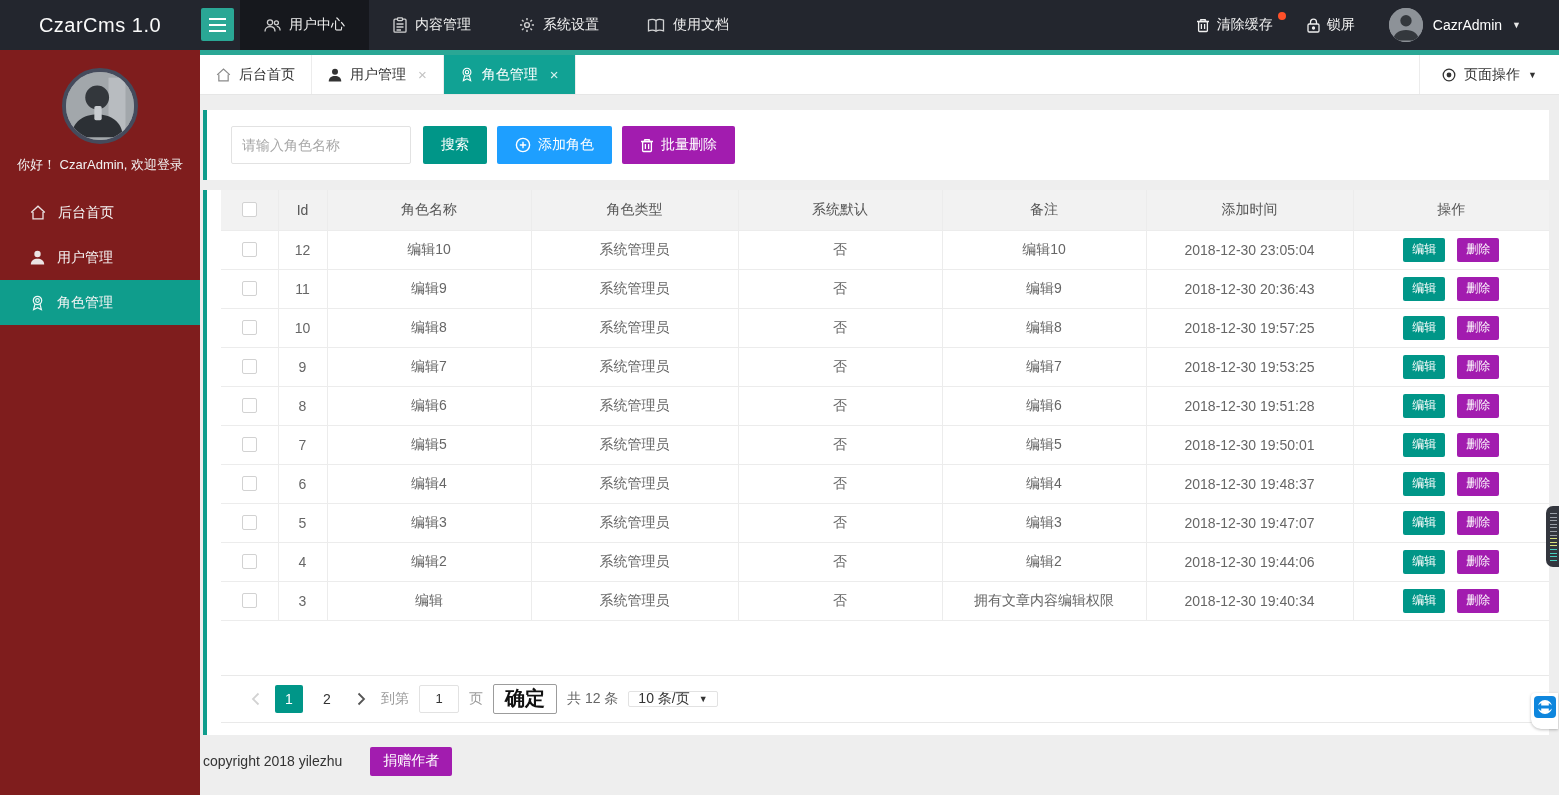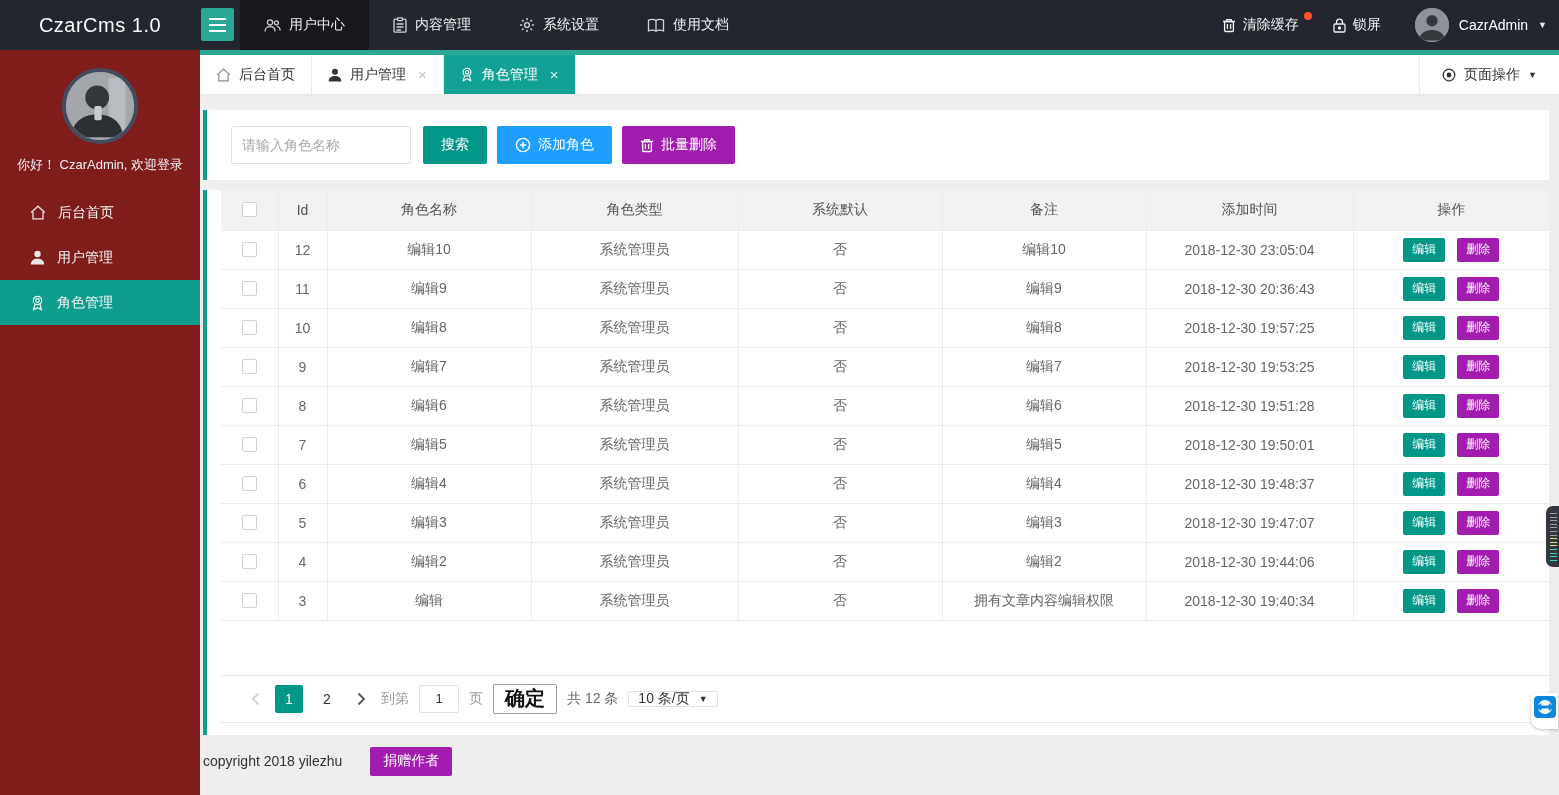--- a/index.html
+++ b/index.html
@@ -14,21 +14,21 @@
           font-size:20px; color:#fafafa; letter-spacing:.5px; background:#23262e; }
   .hamburger { width:33px; height:33px; background:#2aa795; border:none; border-radius:2px;
                margin:8px 6px 0 1px; display:flex; flex-direction:column; justify-content:center;
                align-items:center; gap:4px; cursor:pointer; }
   .hamburger span { display:block; width:17px; height:2px; background:#fff; }
   .topnav { display:flex; align-items:stretch; }
   .topnav-item { display:flex; align-items:center; gap:8px; padding:0 24px; color:#f0f0f0;
                  cursor:pointer; }
   .topnav-item.active { background:#16181d; }
   .topnav-item svg { opacity:.85; }
-  .topbar-right { margin-left:auto; display:flex; align-items:center; gap:34px; padding-right:12px; }
+  .topbar-right { margin-left:auto; display:flex; align-items:center; gap:34px; padding-right:38px; }
   .topbar-util { display:flex; align-items:center; gap:7px; color:#f3f3f3; cursor:pointer; position:relative; }
   .red-dot { position:absolute; right:-13px; top:-4px; width:8px; height:8px; border-radius:50%;
              background:#ff5029; }
   .user-block { display:flex; align-items:center; gap:10px; cursor:pointer; }
   .avatar-sm { width:34px; height:34px; border-radius:50%; overflow:hidden; background:#8a8f95; }
   .caret { font-size:9px; color:#e8e8e8; }
   
   .body-row { display:flex; height:745px; }
   .sidebar { width:200px; background:#7f1d1d; color:#fff; flex-shrink:0; }
   .main { flex:1; display:flex; flex-direction:column; min-width:0; }

